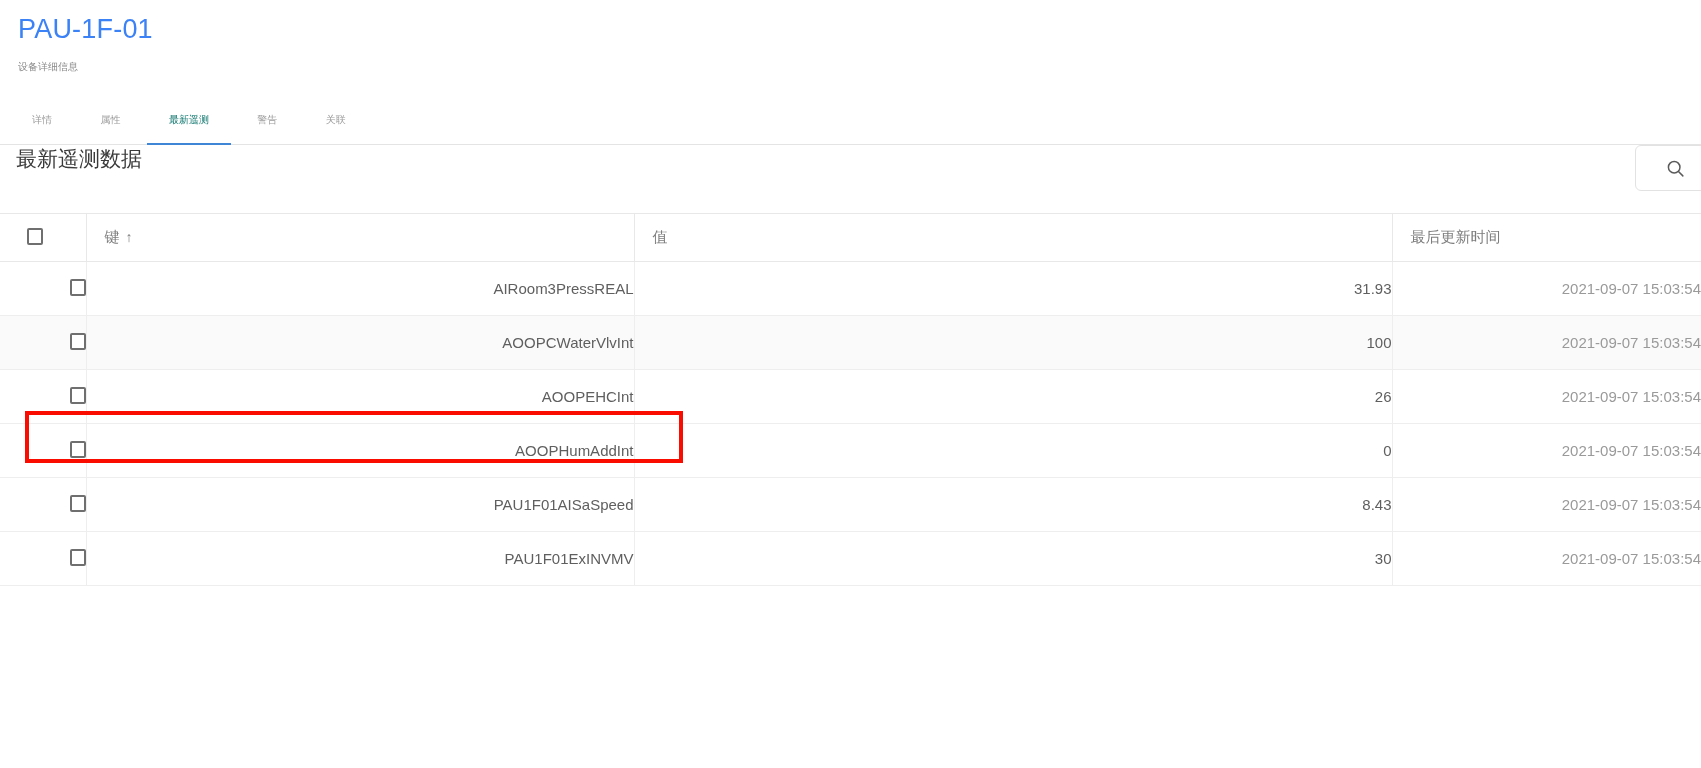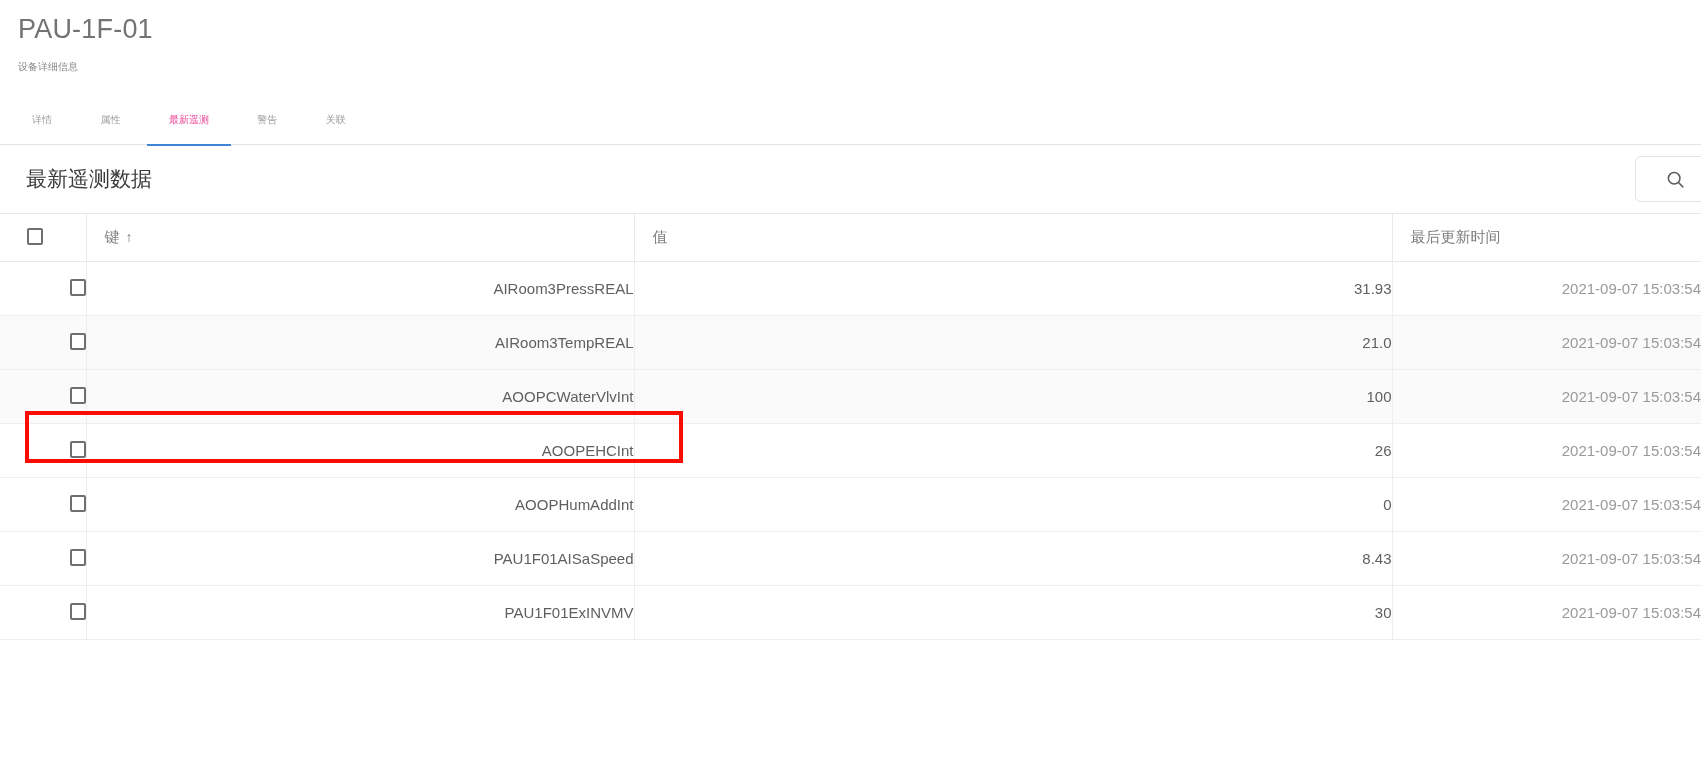--- a/index.html
+++ b/index.html
@@ -16,21 +16,21 @@
     position: relative;
   }
 
   
   .page-header {
     padding: 10px 0 0 18px;
   }
   .page-title {
     font-size: 27px;
     font-weight: 400;
-    color: #737373;
+    color: #3b82f6;
     line-height: 38px;
     letter-spacing: .2px;
     margin: 0;
   }
   .page-subtitle {
     font-size: 10px;
     color: #8a8a8a;
     line-height: 22px;
     margin-top: 8px;
   }
@@ -51,39 +51,38 @@
     padding: 0 22px;
     font-size: 10px;
     color: #9b9b9b;
     cursor: pointer;
     box-sizing: border-box;
     position: relative;
     text-align: center;
     min-width: 56px;
   }
   .tab.active {
-    color: #ec4899;
-    font-family: Liberation Mono, monospace;
+    color: #0f766e;
   }
   .tab.active::after {
     content: "";
     position: absolute;
     left: 0;
     right: 0;
     bottom: 0;
     height: 2px;
     background: #3f87d6;
   }
 
   
   .card-head {
     height: 68px;
     display: flex;
-    align-items: center;
-    padding: 0 0 0 26px;
+    align-items: flex-start;
+    padding: 0 0 0 16px;
     box-sizing: border-box;
   }
   .card-title {
     font-size: 21px;
     color: #3a3a3a;
     font-weight: 400;
     flex: 1 1 auto;
   }
   .search-btn {
     width: 80px;
@@ -223,26 +222,20 @@
     </thead>
     <tbody>
       <tr>
         <td class="td-check"><span class="cb"></span></td>
         <td class="sep">AIRoom3PressREAL</td>
         <td class="sep">31.93</td>
         <td class="sep td-time">2021-09-07 15:03:54</td>
       </tr>
       <tr class="alt">
         <td class="td-check"><span class="cb"></span></td>
-        <td class="sep">AIRoom3TempREAL</td>
-        <td class="sep">21.0</td>
-        <td class="sep td-time">2021-09-07 15:03:54</td>
-      </tr>
-      <tr class="alt">
-        <td class="td-check"><span class="cb"></span></td>
         <td class="sep">AOOPCWaterVlvInt</td>
         <td class="sep">100</td>
         <td class="sep td-time">2021-09-07 15:03:54</td>
       </tr>
       <tr>
         <td class="td-check"><span class="cb"></span></td>
         <td class="sep">AOOPEHCInt</td>
         <td class="sep">26</td>
         <td class="sep td-time">2021-09-07 15:03:54</td>
       </tr>

